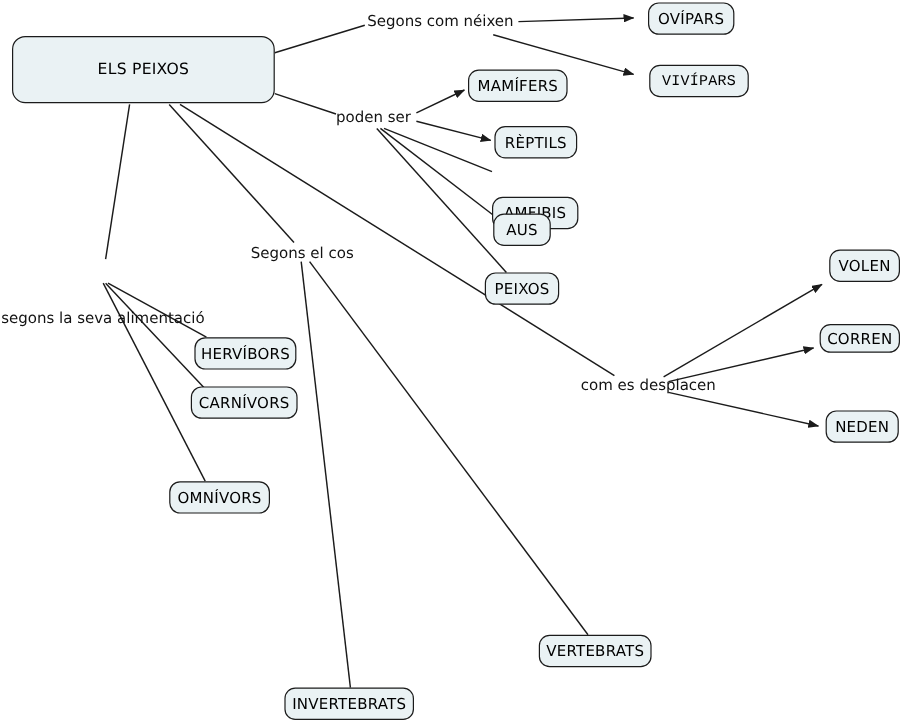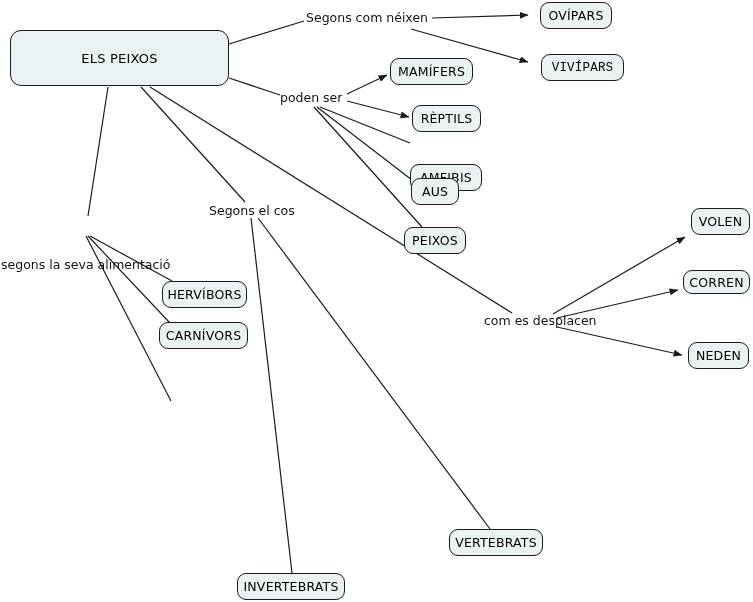--- a/index.html
+++ b/index.html
@@ -155,20 +155,23 @@
   </div>
   <div class="node" style="left:688px; top:342px; width:61px; height:27px;">
     <span>NEDEN</span>
   </div>
   <div class="node" style="left:162px; top:281px; width:85px; height:27px;">
     <span>HERVÍBORS</span>
   </div>
   <div class="node" style="left:159px; top:322px; width:89px; height:27px;">
     <span>CARNÍVORS</span>
   </div>
+  <div class="node" style="left:141px; top:401px; width:84px; height:27px;">
+    <span>OMNÍVORS</span>
+  </div>
   <div class="node" style="left:449px; top:529px; width:94px; height:27px;">
     <span>VERTEBRATS</span>
   </div>
   <div class="node" style="left:237px; top:573px; width:108px; height:27px;">
     <span>INVERTEBRATS</span>
   </div>
 
 </div>
 
 </body></html>

